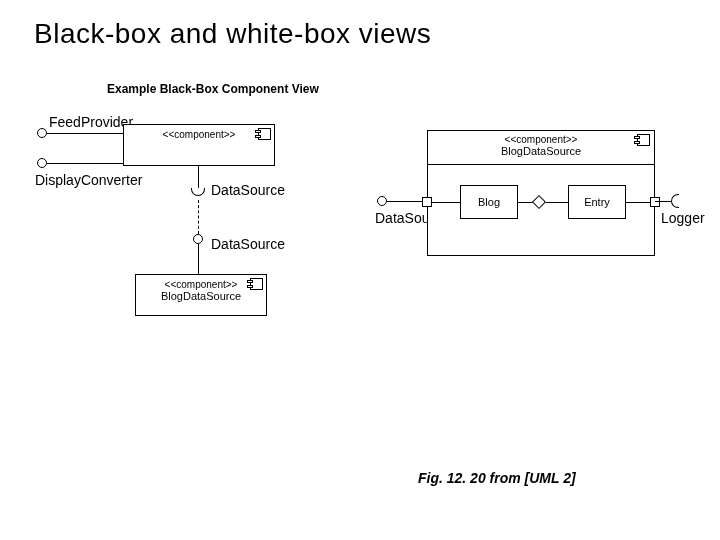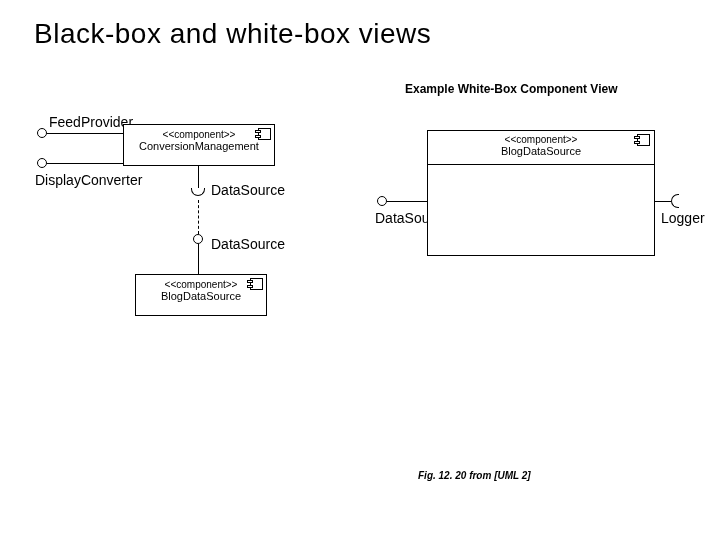--- a/index.html
+++ b/index.html
@@ -129,48 +129,48 @@
   }
   .diamond {
     position: absolute;
     width: 10px; height: 10px;
     border: 1.5px solid #000;
     background: #fff;
     transform: rotate(45deg);
   }
   .caption {
     position: absolute;
-    font-size: 10px;
+    font-size: 14px;
     font-style: italic;
     font-weight: bold;
   }
 </style>
 </head>
 <body>
 
 <div class="title">Black-box and white-box views</div>
 
 <div class="panel" style="left:35px; top:82px; width:290px; height:330px;">
+  <div class="panel-label" style="left:72px; top:0;">Example Black-Box Component View</div>
 
   <div class="ball" style="left:2px; top:46px;"></div>
   <div class="hline" style="left:12px; top:51px; width:76px;"></div>
   <div class="tiny-label" style="left:14px; top:32px;">FeedProvider</div>
 
   <div class="ball" style="left:2px; top:76px;"></div>
   <div class="hline" style="left:12px; top:81px; width:76px;"></div>
   <div class="tiny-label" style="left:0px; top:90px;">DisplayConverter</div>
 
   <div class="comp-box" style="left:88px; top:42px; width:152px; height:42px;">
     <div class="comp-icon">
         <div class="body"></div>
         <div class="tab1"></div>
         <div class="tab2"></div>
       </div>
     <span class="stereo">&lt;&lt;component&gt;&gt;</span>
-    <span class="name">ConversionManagement</span>
   </div>
 
   <div class="vline" style="left:163px; top:84px; height:22px;"></div>
   <div class="socket-down" style="left:156px; top:106px;"></div>
   <div class="tiny-label" style="left:176px; top:100px;">DataSource</div>
 
   <div class="vline dashed" style="left:163px; top:118px; height:34px;"></div>
 
   <div class="ball" style="left:158px; top:152px;"></div>
   <div class="tiny-label" style="left:176px; top:154px;">DataSource</div>
@@ -181,38 +181,59 @@
         <div class="body"></div>
         <div class="tab1"></div>
         <div class="tab2"></div>
       </div>
     <span class="stereo">&lt;&lt;component&gt;&gt;</span>
     <span class="name">BlogDataSource</span>
   </div>
 </div>
 
 <div class="panel" style="left:375px; top:82px; width:320px; height:220px;">
-  <div class="panel-label" style="left:30px; top:0;">Example White-Box Component View</div>
 
   <div class="ball" style="left:2px; top:114px;"></div>
   <div class="hline" style="left:12px; top:119px; width:40px;"></div>
   <div class="tiny-label" style="left:0px; top:128px;">DataSource</div>
 
   <div style="position:absolute; left:52px; top:48px; width:228px; height:126px; border:1.5px solid #000; background:#fff;">
 
     <div style="position:relative; height:34px; border-bottom:1.5px solid #000; text-align:center; padding-top:3px;">
       <div class="comp-icon" style="top:3px; right:4px;">
           <div class="body"></div>
           <div class="tab1"></div>
           <div class="tab2"></div>
         </div>
       <span class="stereo" style="font-size:10px; display:block;">&lt;&lt;component&gt;&gt;</span>
       <span class="name" style="font-size:11px; display:block;">BlogDataSource</span>
     </div>
 
+    <div style="position:relative; height:92px;">
+
+      <div class="port" style="left:-6px; top:32px;"></div>
+
+      <div class="hline" style="left:4px; top:37px; width:28px;"></div>
+
+      <div class="inner-box" style="left:32px; top:20px; width:58px; height:34px;">
+        <span>Blog</span>
+      </div>
+
+      <div class="hline" style="left:90px; top:37px; width:18px;"></div>
+      <div class="diamond" style="left:106px; top:32px;"></div>
+      <div class="hline" style="left:118px; top:37px; width:22px;"></div>
+
+      <div class="inner-box" style="left:140px; top:20px; width:58px; height:34px;">
+        <span>Entry</span>
+      </div>
+
+      <div class="hline" style="left:198px; top:37px; width:24px;"></div>
+
+      <div class="port" style="right:-6px; top:32px;"></div>
+    </div>
   </div>
 
   <div class="hline" style="left:280px; top:119px; width:16px;"></div>
   <div class="socket-left" style="left:296px; top:112px;"></div>
   <div class="tiny-label" style="left:286px; top:128px;">Logger</div>
 </div>
 
 <div class="caption" style="left:418px; top:470px;">Fig. 12. 20  from [UML 2]</div>
 
 </body></html>

